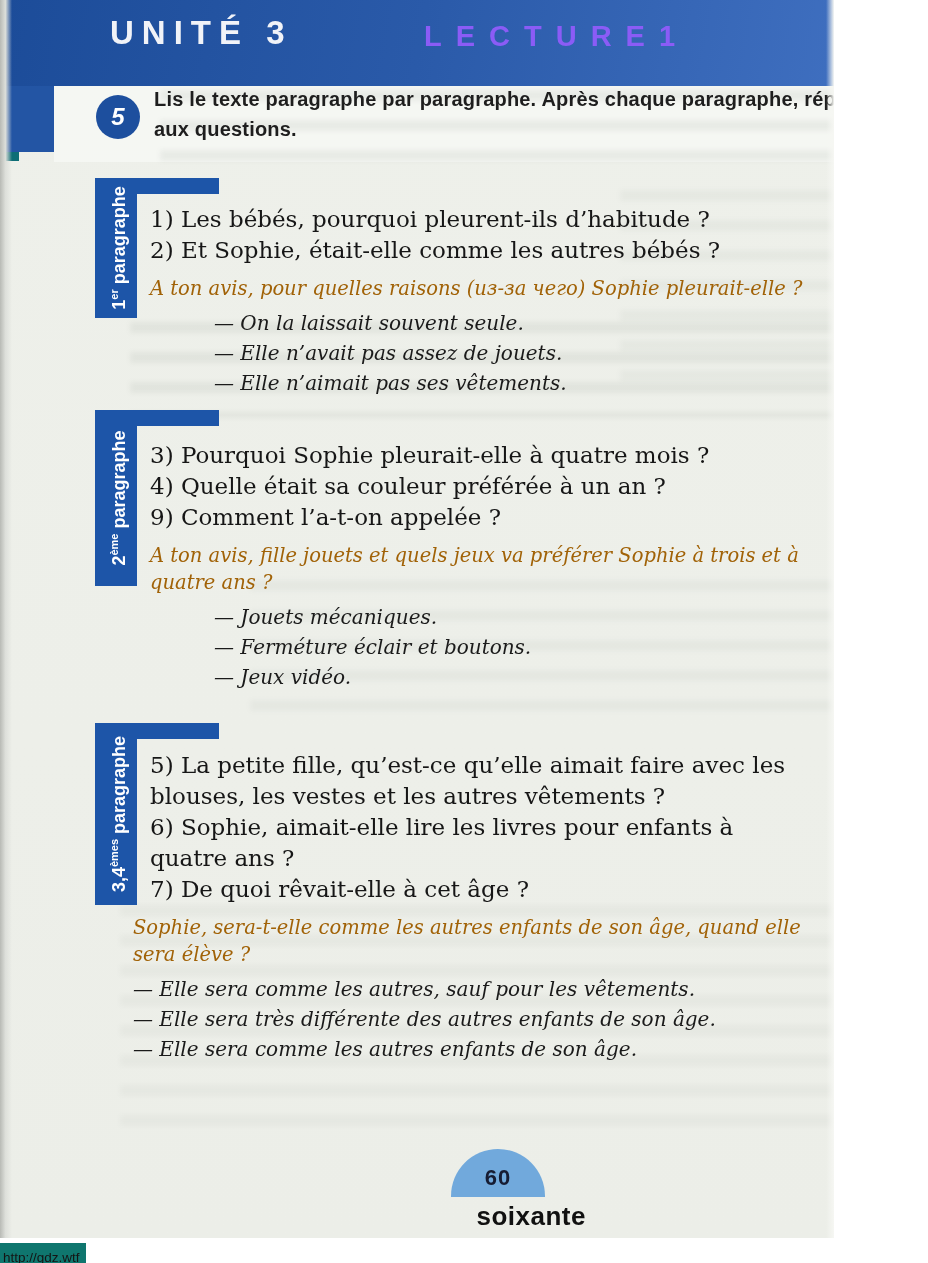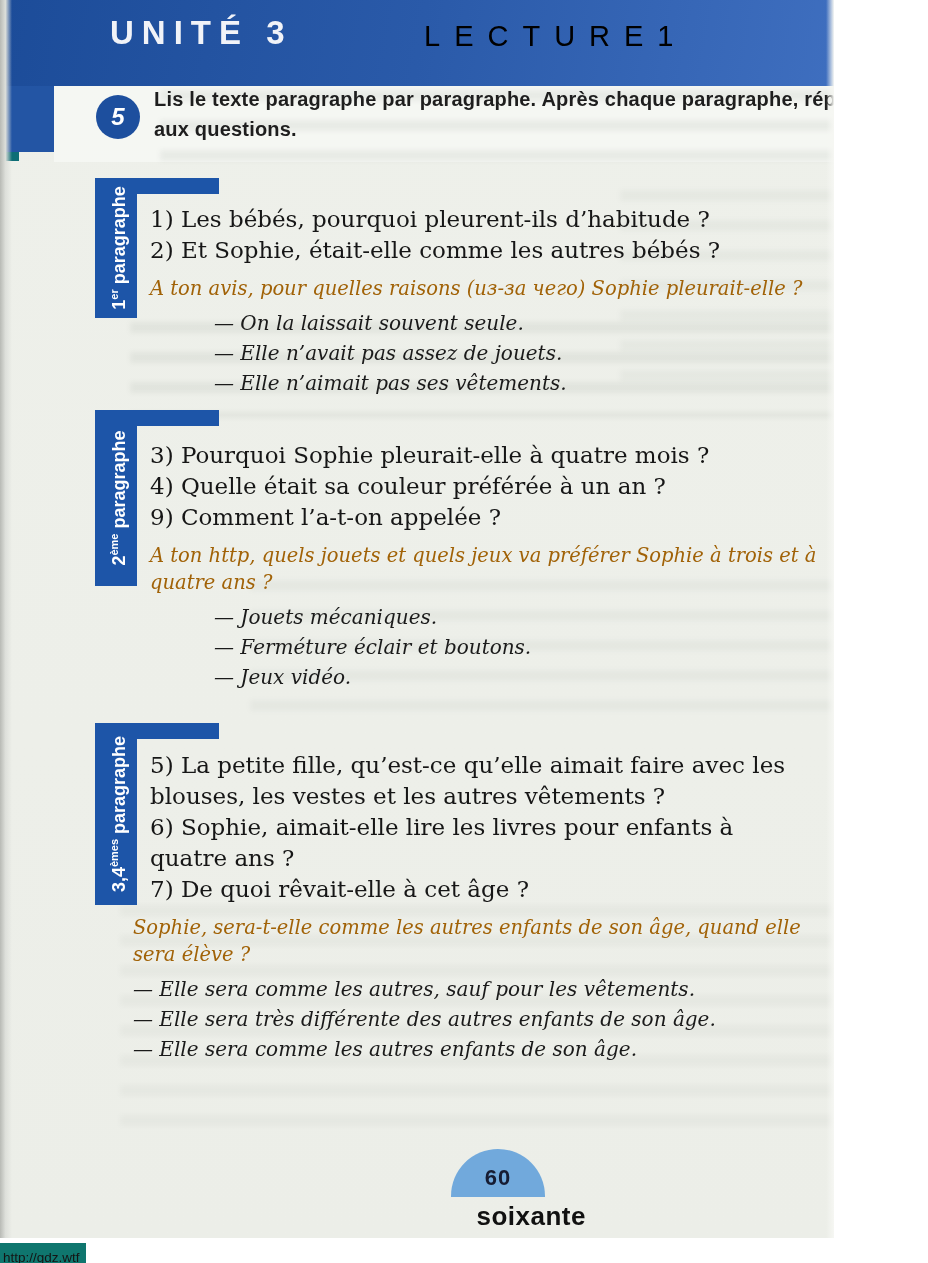--- a/index.html
+++ b/index.html
@@ -23,22 +23,22 @@
            rgba(104,116,104,0.16) 0px, rgba(104,116,104,0.16) 11px,
            rgba(0,0,0,0) 11px, rgba(0,0,0,0) 30px);}
 
   
   .banner{position:absolute;left:5px;top:0;width:923px;height:86px;
           background:linear-gradient(100deg,#1c4c99 0%,#2a5aa9 45%,#4373c4 100%);}
   .banner-ext{position:absolute;left:5px;top:86px;width:49px;height:66px;background:#2355a4;}
   .teal-accent{position:absolute;left:5px;top:152px;width:14px;height:9px;background:#0e6e76;}
   .unit-title{position:absolute;left:110px;top:14px;font-size:33px;font-weight:bold;
           letter-spacing:8px;color:#f1f3f8;}
-  .lecture-title{position:absolute;left:424px;top:20px;font-size:29px;font-weight:normal;
-          letter-spacing:14px;color:#000000;}
+  .lecture-title{position:absolute;left:424px;top:20px;font-size:29px;font-weight:bold;
+          letter-spacing:14px;color:#8b5cf6;}
 
   
   .badge{position:absolute;left:96px;top:95px;width:44px;height:44px;border-radius:50%;
          background:#1d4f9e;color:#ffffff;display:flex;align-items:center;justify-content:center;
          font-size:24px;font-weight:bold;font-style:italic;}
   .instruction{position:absolute;left:154px;top:84px;width:748px;font-size:20px;line-height:30px;
          font-weight:bold;color:#1e1e1e;letter-spacing:.2px;}
 
   
   .qsection{position:absolute;left:0;width:928px;}
@@ -117,21 +117,21 @@
 
   <div class="qsection" id="sec2">
     <div class="tab-arm"></div>
     <div class="tab">
       <div class="tab-label"><span>2</span><sup>ème</sup><span>paragraphe</span></div>
     </div>
     <div class="content">
       <p class="q">3) Pourquoi Sophie pleurait-elle à quatre mois ?</p>
       <p class="q">4) Quelle était sa couleur préférée à un an ?</p>
       <p class="q">9) Comment l’a-t-on appelée ?</p>
-      <p class="prompt">A ton http, quels jouets et quels jeux va préférer Sophie à trois et à quatre ans ?</p>
+      <p class="prompt">A ton avis, fille jouets et quels jeux va préférer Sophie à trois et à quatre ans ?</p>
       <div class="opts">
         <p class="opt">— Jouets mécaniques.</p>
         <p class="opt">— Ferméture éclair et boutons.</p>
         <p class="opt">— Jeux vidéo.</p>
       </div>
     </div>
   </div>
 
   <div class="qsection" id="sec3">
     <div class="tab-arm"></div>

